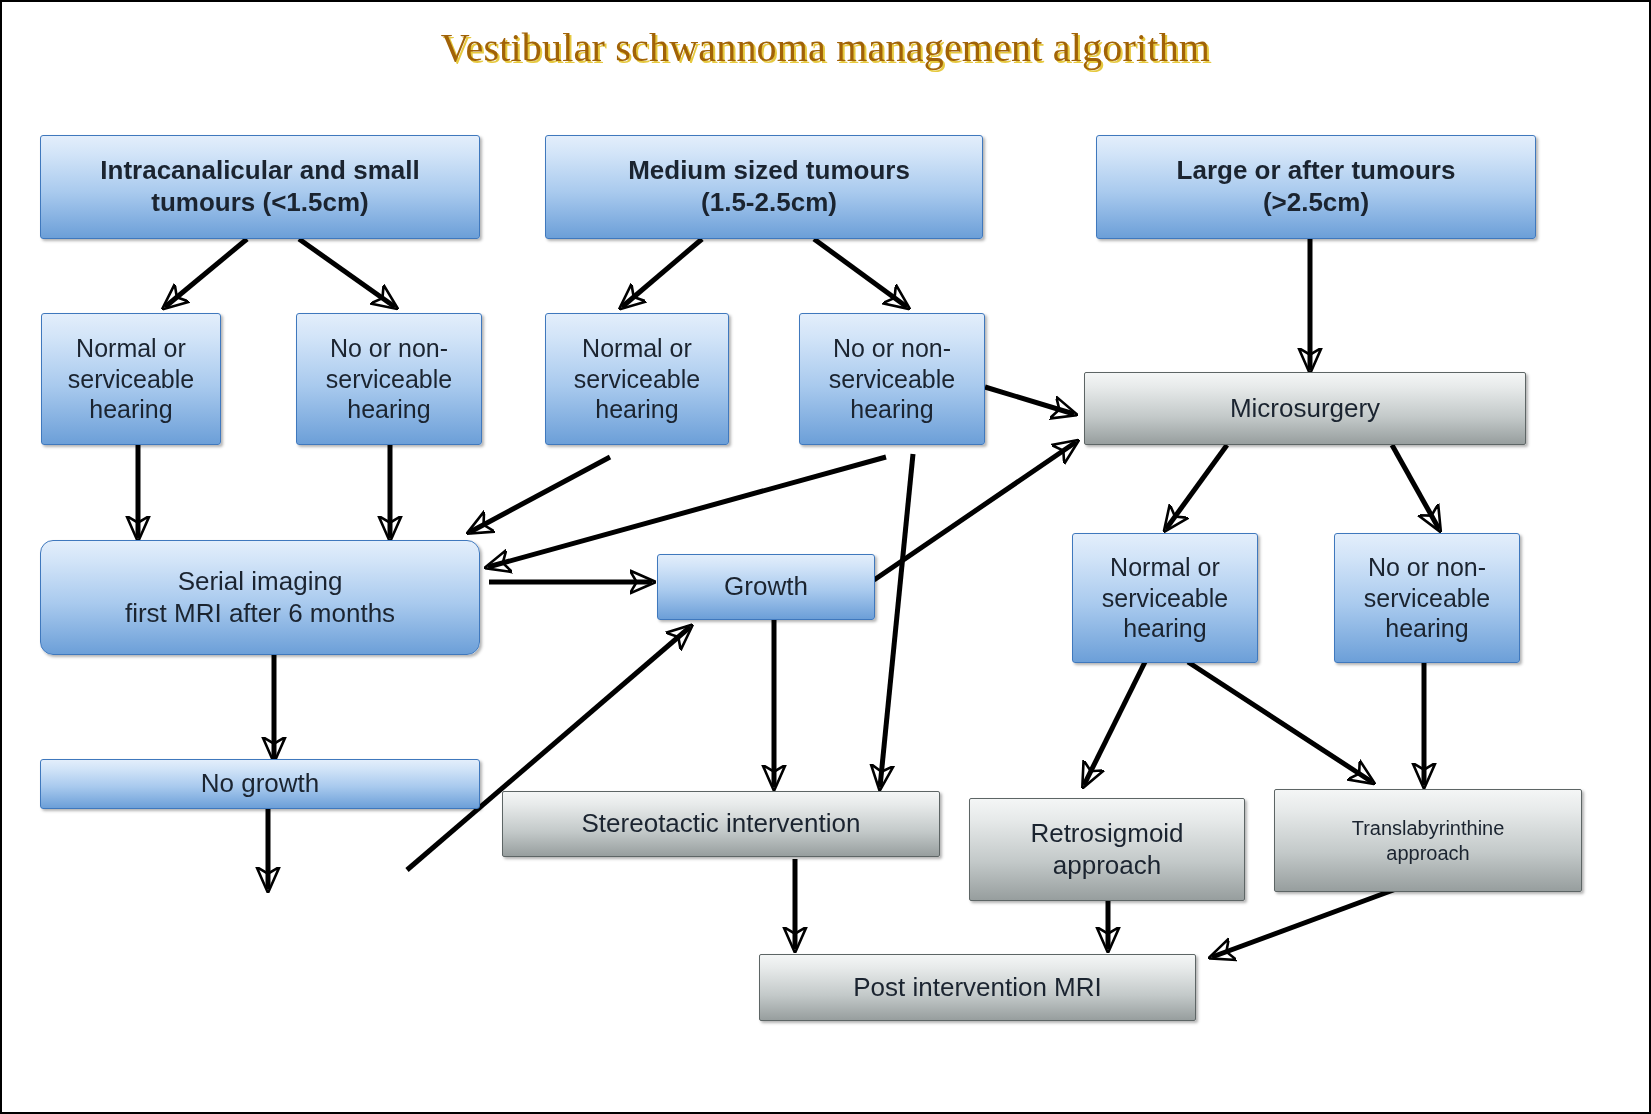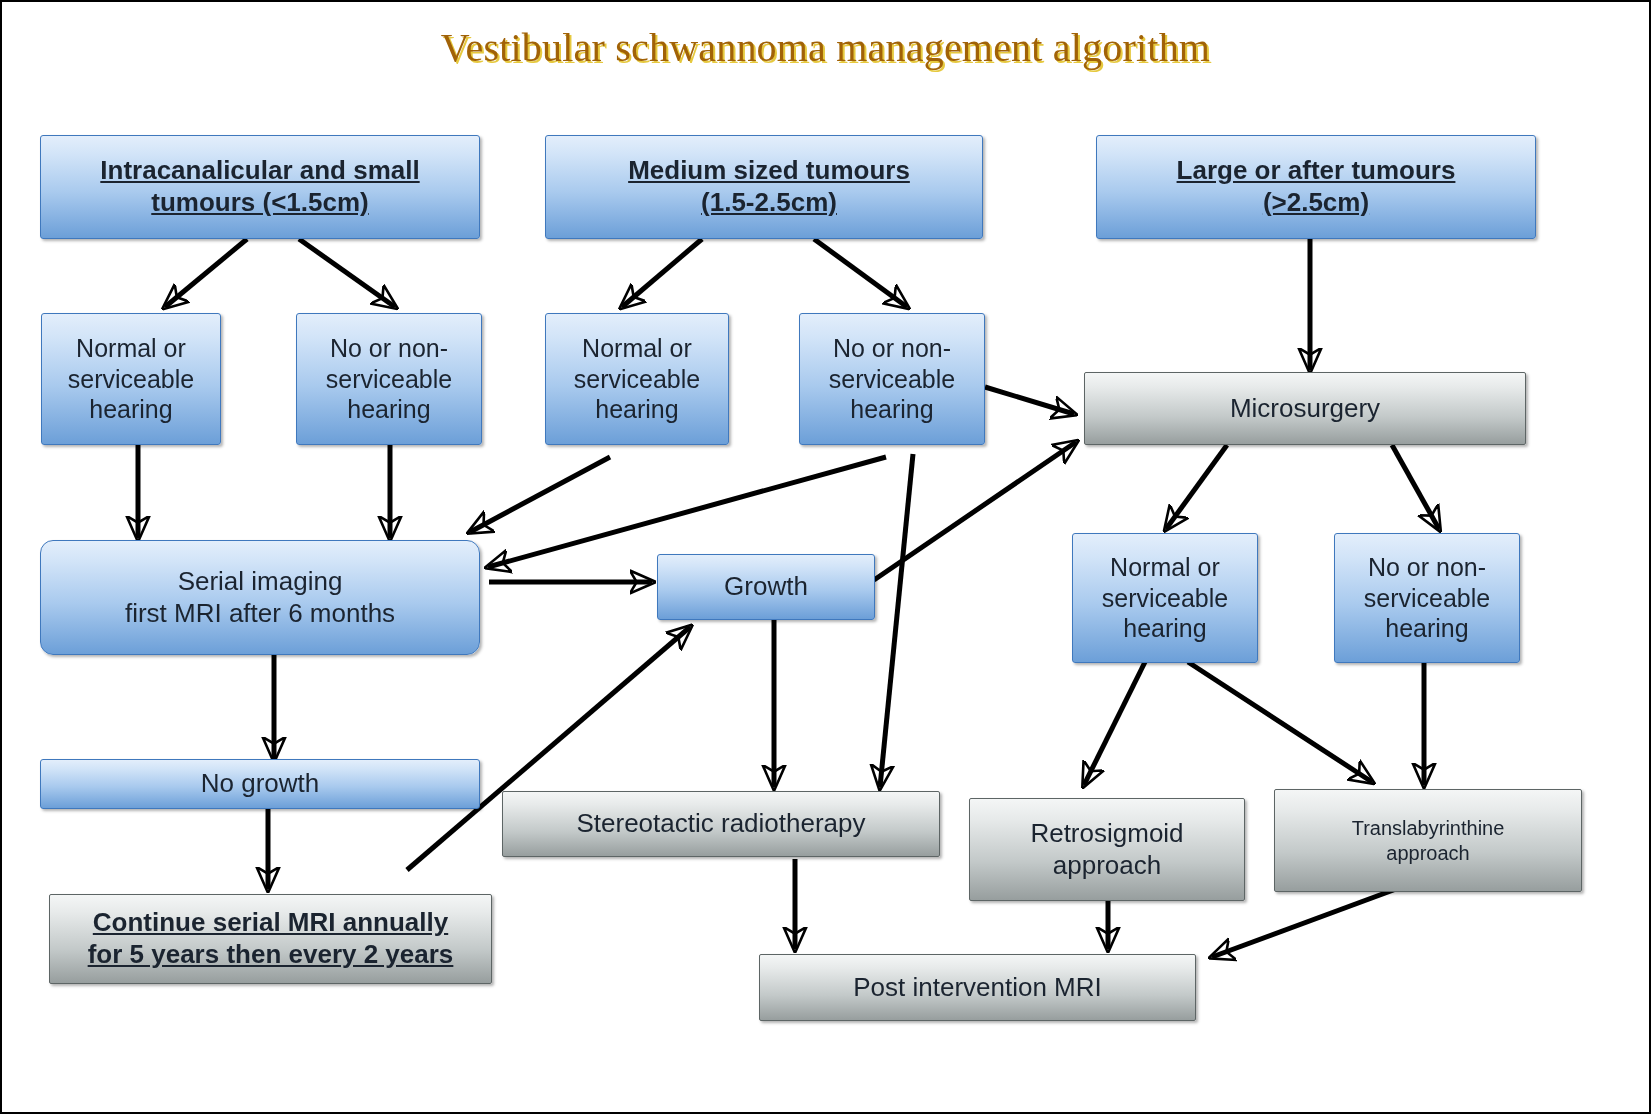--- a/index.html
+++ b/index.html
@@ -38,21 +38,21 @@
   .blue{
     background:linear-gradient(to bottom,#e3eefb 0%,#d2e4f8 18%,#a9caee 55%,#6c9fd8 100%);
     border:1px solid #3f78bd;
     border-radius:3px;
   }
   .gray{
     background:linear-gradient(to bottom,#f4f6f6 0%,#e7eaea 20%,#c3c9c9 62%,#979e9e 100%);
     border:1px solid #5d6565;
     border-radius:2px;
   }
-  .bold{font-weight:bold;text-decoration:underline;}
+  .bold{font-weight:bold;}
   svg#edges{position:absolute;left:0;top:0;width:1651px;height:1114px;overflow:visible;pointer-events:none;}
   svg#edges line,svg#edges path{stroke:#000000;fill:none;}
 </style>
 </head>
 <body>
 
 <div id="canvas">
 
   <div id="title">Vestibular schwannoma management algorithm</div>
 
@@ -180,29 +180,23 @@
   </div>
 
   <div class="node blue" style="left:655px;top:552px;width:218px;height:66px;font-size:26px;">
     <span>Growth</span>
   </div>
 
   <div class="node blue" style="left:38px;top:757px;width:440px;height:50px;font-size:26px;">
     <span>No growth</span>
   </div>
 
-  <div class="node gray bold" style="left:47px;top:892px;width:443px;height:90px;font-size:26px;">
-    <span>
-      <span>Continue serial MRI annually</span><br>
-      <span>for 5 years then every 2 years</span>
-    </span>
-  </div>
 
   <div class="node gray" style="left:500px;top:789px;width:438px;height:66px;font-size:26px;">
-    <span>Stereotactic radiotherapy</span>
+    <span>Stereotactic intervention</span>
   </div>
 
   <div class="node blue" style="left:1070px;top:531px;width:186px;height:130px;font-size:25px;">
     <span>
       <span>Normal or</span><br>
       <span>serviceable</span><br>
       <span>hearing</span>
     </span>
   </div>
 

